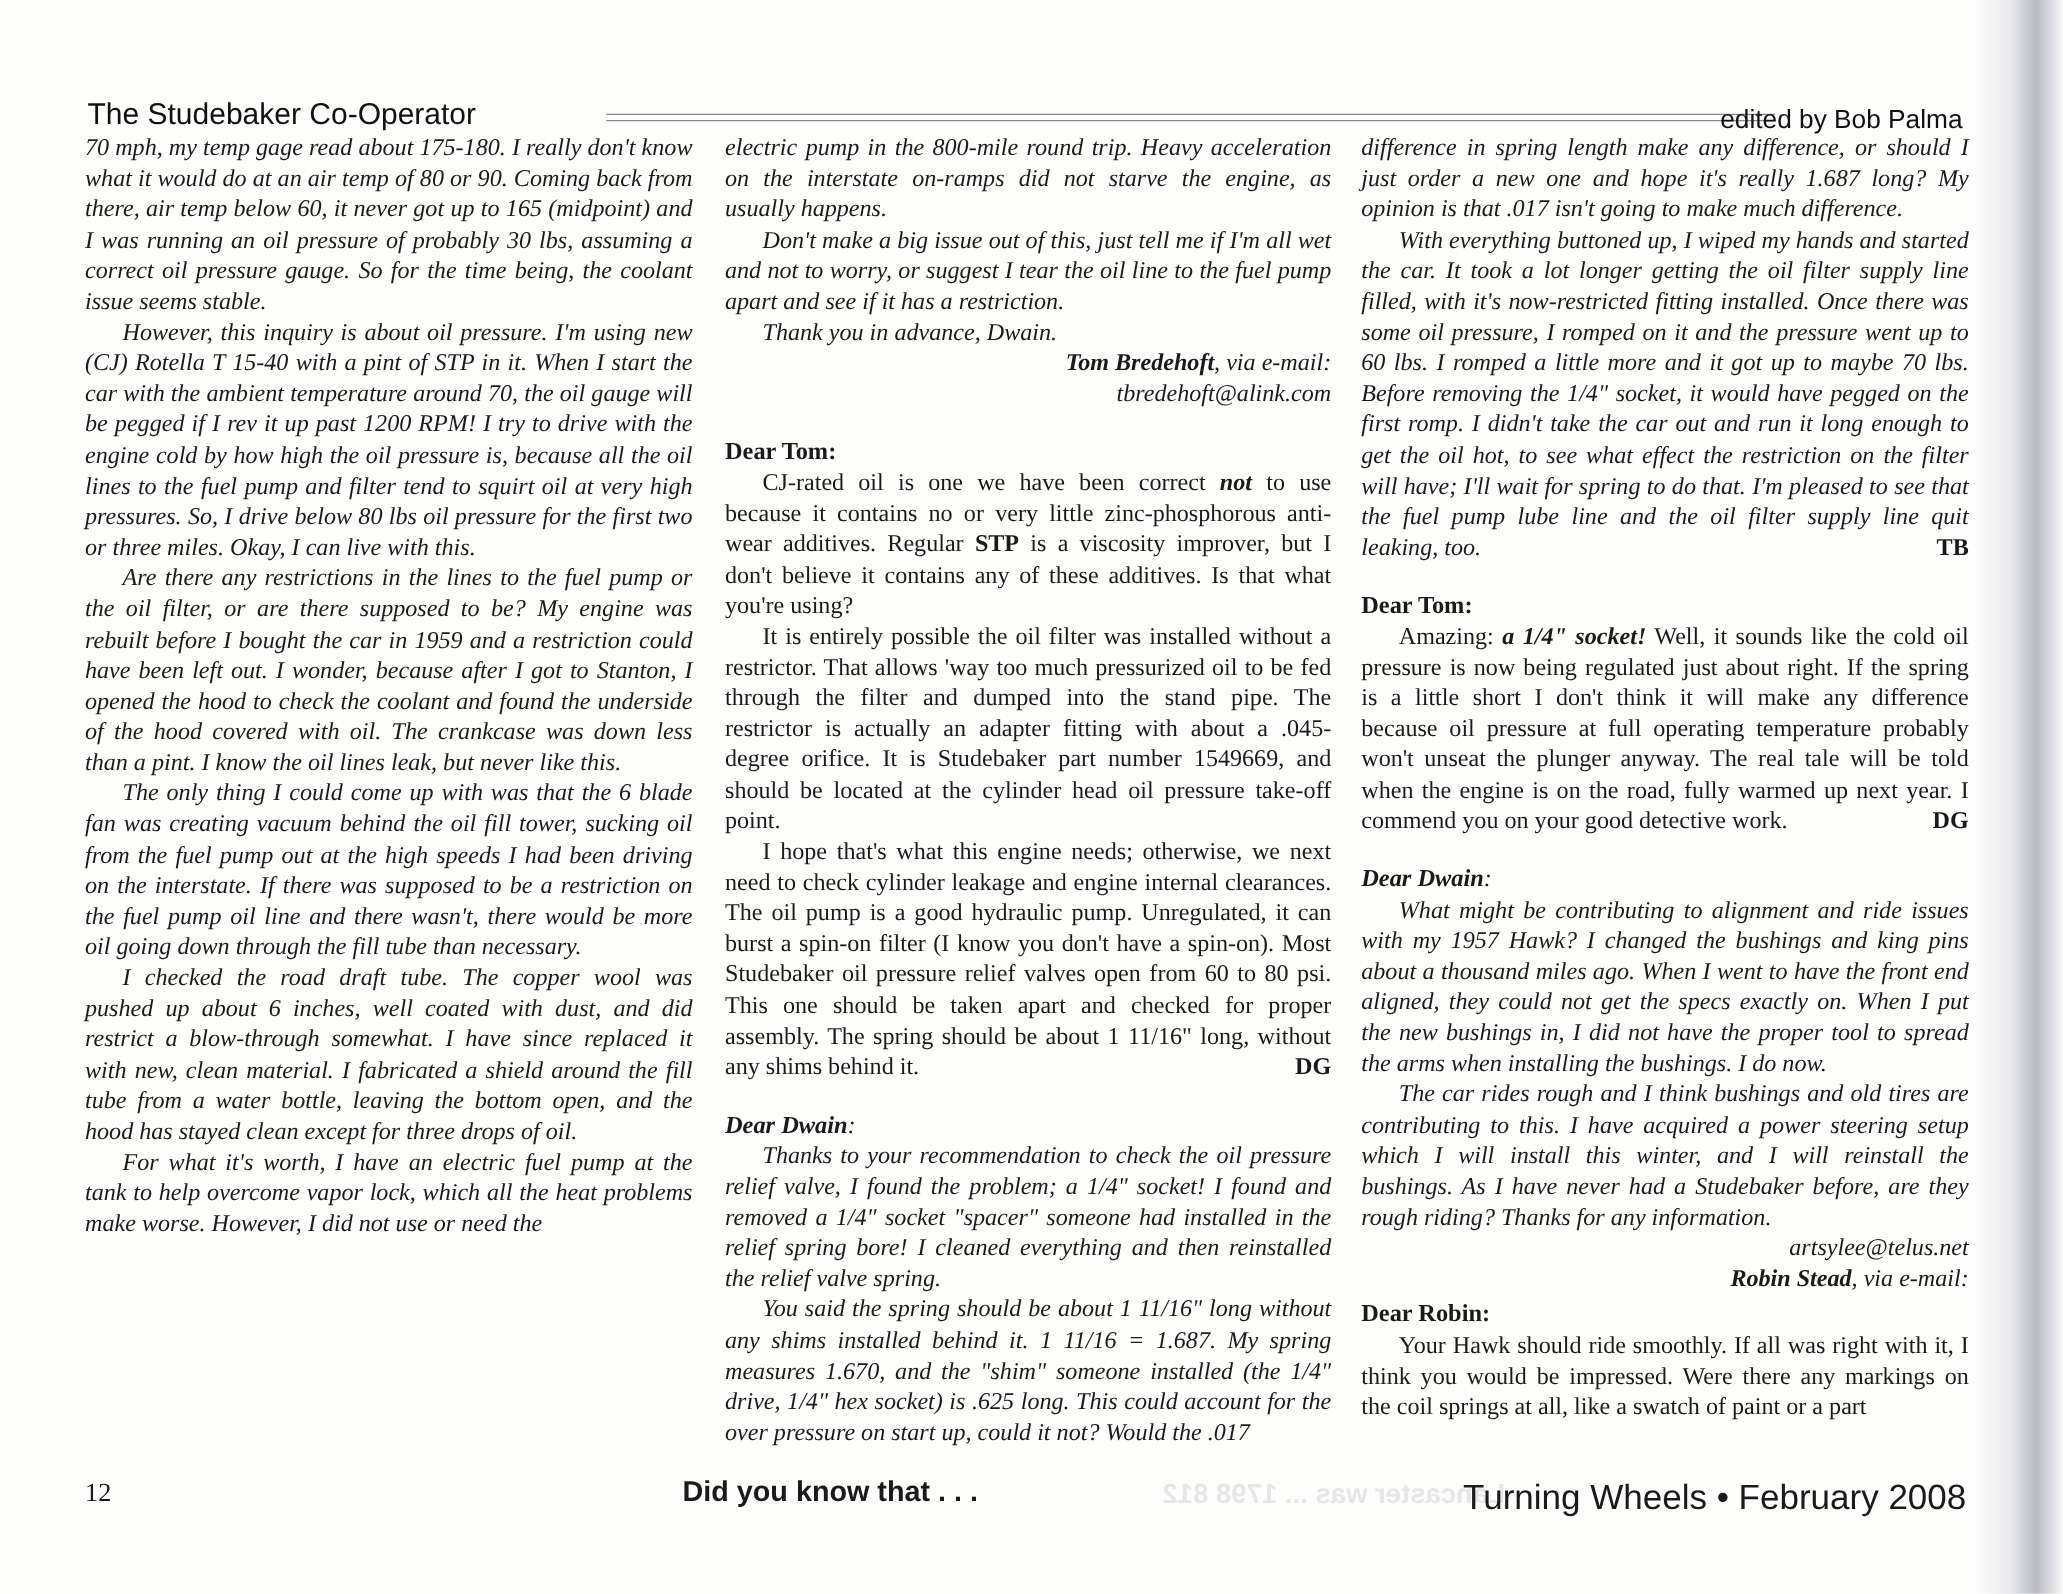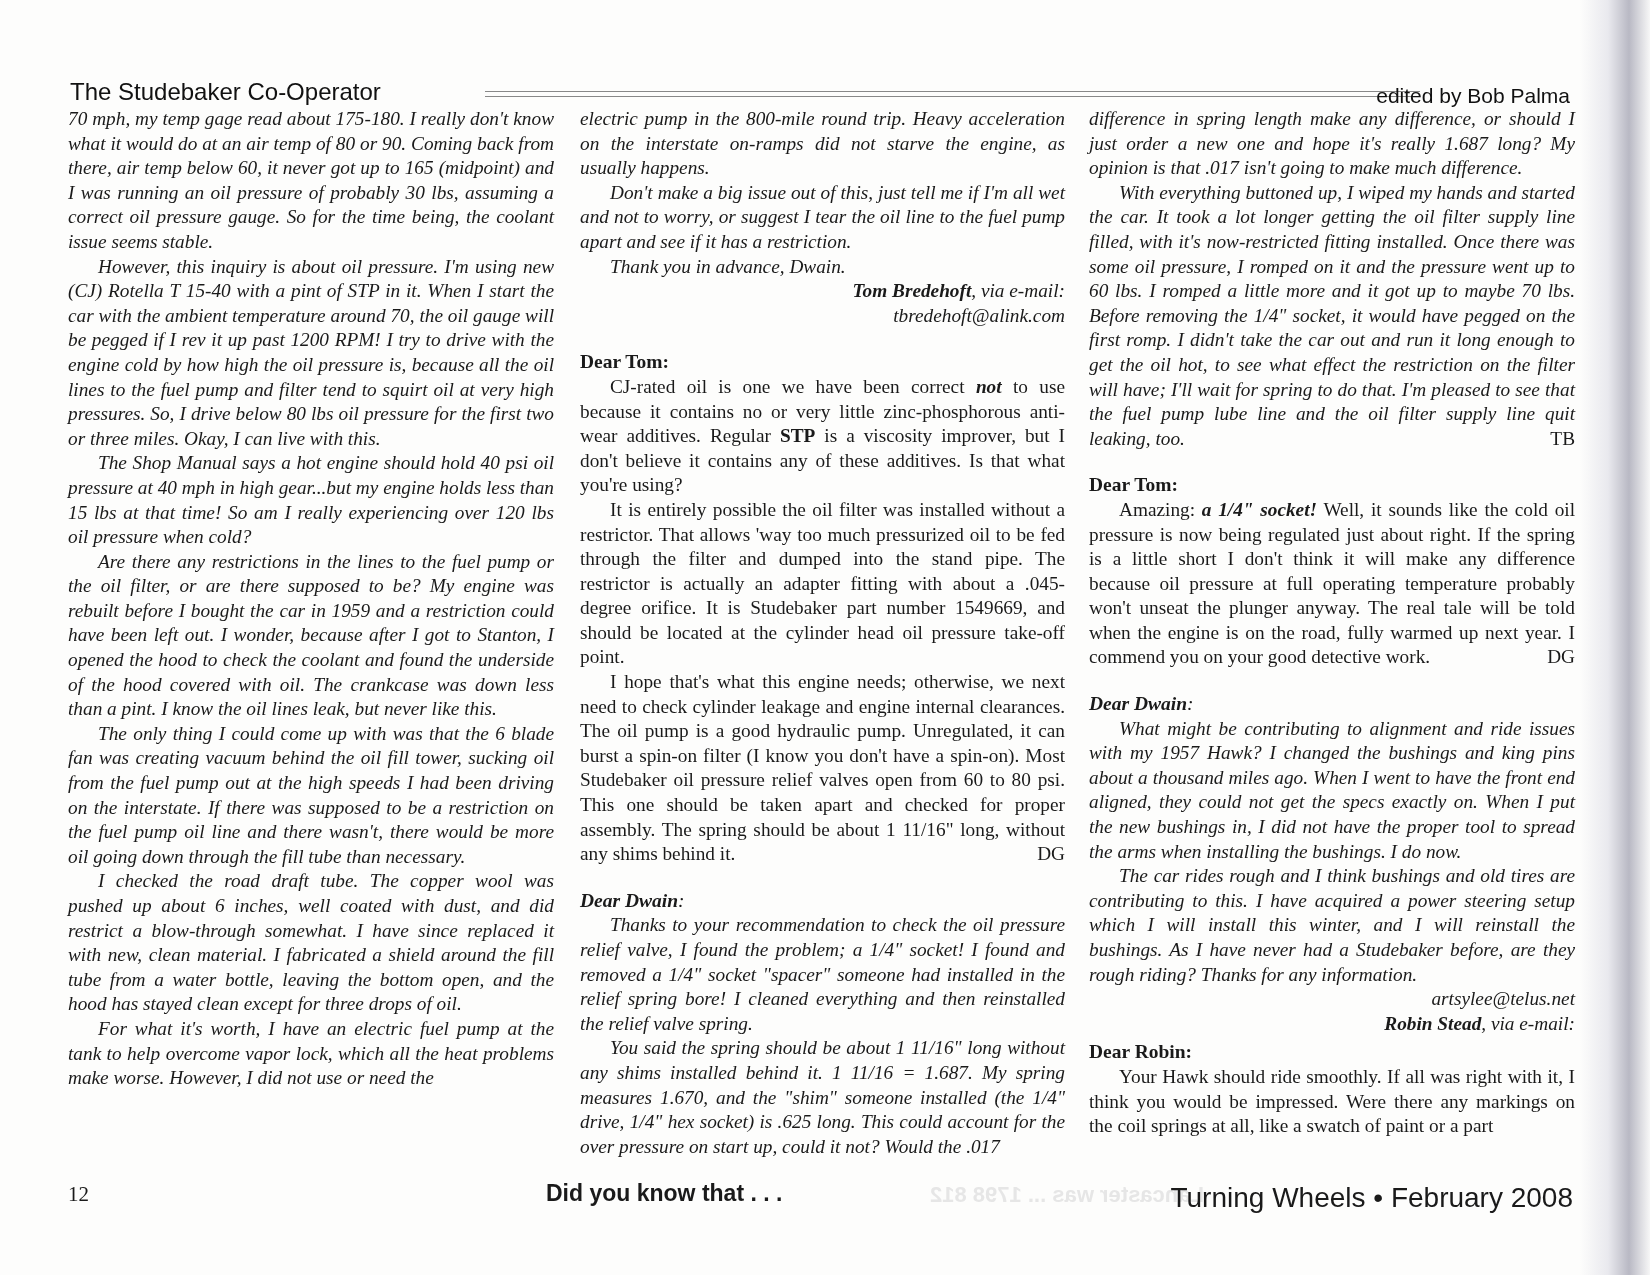--- a/index.html
+++ b/index.html
@@ -36,21 +36,21 @@
   .col1 { left: 68px; width: 486px; }
   .col2 { left: 580px; width: 485px; }
   .col3 { left: 1089px; width: 486px; }
   .column p { margin: 0; text-indent: 0; }
   .column p.indent { text-indent: 30px; }
   .italic { font-style: italic; }
   .salutation { font-weight: bold; font-size: 19.5px; margin-top: 12px !important; }
   .salutation.it { font-style: italic; }
   .sig { text-align: right; font-style: italic; }
   .sig b { font-weight: bold; }
-  .initials { float: right; font-weight: normal; font-style: normal; }
+  .initials { float: right; font-weight: bold; font-style: normal; }
   .footer-page {
     position: absolute; left: 68px; top: 1182px; font-family: "Liberation Serif", serif; font-size: 21px;
   }
   .footer-center {
     position: absolute; left: 546px; top: 1180px; font-family: "Liberation Sans", sans-serif;
     font-weight: bold; font-size: 23px;
   }
   .footer-right {
     position: absolute; right: 77px; top: 1182px; font-family: "Liberation Sans", sans-serif; font-size: 28px;
   }
@@ -66,21 +66,20 @@
 
 <div class="header">
   <div class="header-title">The Studebaker Co-Operator</div>
   <div class="header-rule"></div>
   <div class="header-editor">edited by Bob Palma</div>
 </div>
 
 <div class="column col1 italic">
   <p>70 mph, my temp gage read about 175-180. I really don't know what it would do at an air temp of 80 or 90. Coming back from there, air temp below 60, it never got up to 165 (midpoint) and I was running an oil pressure of probably 30 lbs, assuming a correct oil pressure gauge. So for the time being, the coolant issue seems stable.</p>
   <p class="indent">However, this inquiry is about oil pressure. I'm using new (CJ) Rotella T 15-40 with a pint of STP in it. When I start the car with the ambient temperature around 70, the oil gauge will be pegged if I rev it up past 1200 RPM! I try to drive with the engine cold by how high the oil pressure is, because all the oil lines to the fuel pump and filter tend to squirt oil at very high pressures. So, I drive below 80 lbs oil pressure for the first two or three miles. Okay, I can live with this.</p>
-  <p class="indent">The Shop Manual says a hot engine should hold 40 psi oil pressure at 40 mph in high gear...but my engine holds less than 15 lbs at that time! So am I really experiencing over 120 lbs oil pressure when cold?</p>
   <p class="indent">Are there any restrictions in the lines to the fuel pump or the oil filter, or are there supposed to be? My engine was rebuilt before I bought the car in 1959 and a restriction could have been left out. I wonder, because after I got to Stanton, I opened the hood to check the coolant and found the underside of the hood covered with oil. The crankcase was down less than a pint. I know the oil lines leak, but never like this.</p>
   <p class="indent">The only thing I could come up with was that the 6 blade fan was creating vacuum behind the oil fill tower, sucking oil from the fuel pump out at the high speeds I had been driving on the interstate. If there was supposed to be a restriction on the fuel pump oil line and there wasn't, there would be more oil going down through the fill tube than necessary.</p>
   <p class="indent">I checked the road draft tube. The copper wool was pushed up about 6 inches, well coated with dust, and did restrict a blow-through somewhat. I have since replaced it with new, clean material. I fabricated a shield around the fill tube from a water bottle, leaving the bottom open, and the hood has stayed clean except for three drops of oil.</p>
   <p class="indent">For what it's worth, I have an electric fuel pump at the tank to help overcome vapor lock, which all the heat problems make worse. However, I did not use or need the</p>
 </div>
 
 <div class="column col2">
   <p class="italic">electric pump in the 800-mile round trip. Heavy acceleration on the interstate on-ramps did not starve the engine, as usually happens.</p>
   <p class="italic indent">Don't make a big issue out of this, just tell me if I'm all wet and not to worry, or suggest I tear the oil line to the fuel pump apart and see if it has a restriction.</p>
   <p class="italic indent">Thank you in advance, Dwain.</p>

